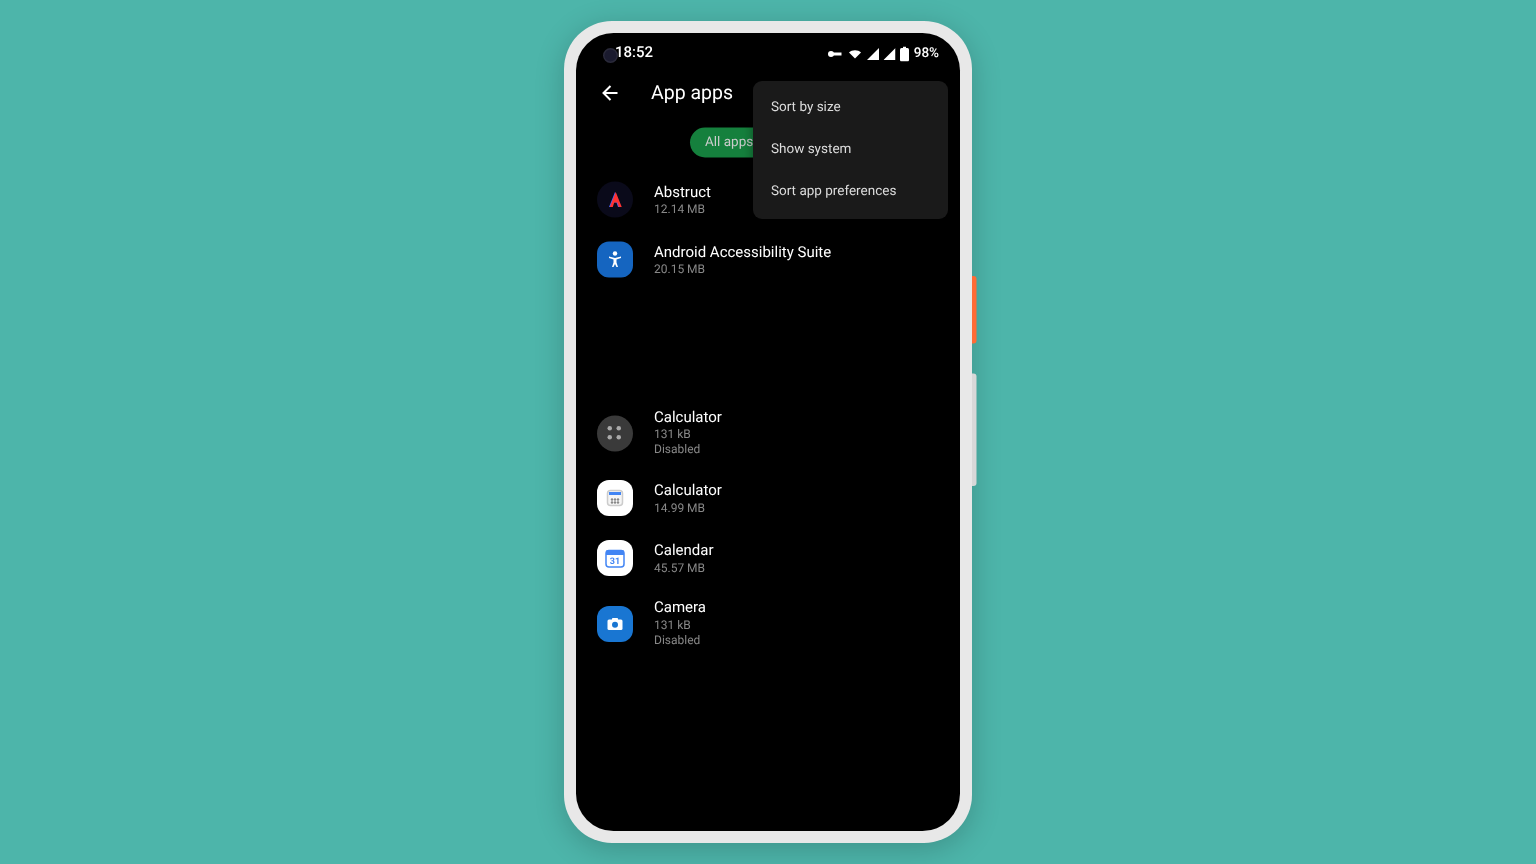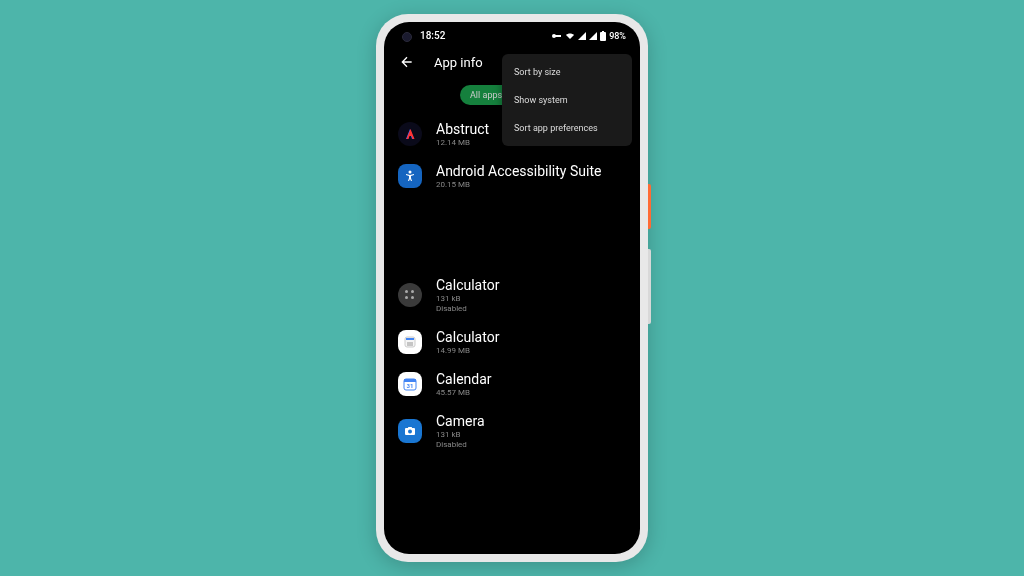--- a/index.html
+++ b/index.html
@@ -61,21 +61,21 @@
     }
     .status-bar {
       display: flex;
       justify-content: space-between;
       align-items: center;
       padding: 8px 14px 4px;
       color: #fff;
       font-size: 10px;
       font-weight: 500;
     }
-    .status-left { margin-left: 22px; }
+    .status-left { margin-left: 12px; }
     .status-right {
       display: flex;
       align-items: center;
       gap: 3px;
       font-size: 9px;
     }
     .status-icon {
       display: inline-flex;
       align-items: center;
     }
@@ -152,21 +152,21 @@
     .app-icon.calculator2 { background: #fff; border-radius: 8px; }
     .app-icon.calendar { background: #fff; border-radius: 8px; }
     .app-icon.camera { background: #1976d2; border-radius: 8px; color: #fff; }
     .app-info {
       display: flex;
       flex-direction: column;
       gap: 1px;
     }
     .app-name {
       color: #fff;
-      font-size: 14px;
+      font-size: 10px;
       font-weight: 400;
     }
     .app-size {
       color: #888;
       font-size: 8px;
     }
     .app-status {
       color: #888;
       font-size: 8px;
     }
@@ -230,21 +230,21 @@
         <span>98%</span>
       </span>
     </div>
 
     <div class="header">
       <div class="back-arrow">
         <svg width="16" height="16" viewBox="0 0 24 24" fill="none" stroke="white" stroke-width="2">
             <path d="M19 12H5M12 19l-7-7 7-7"></path>
           </svg>
       </div>
-      <div class="header-title">App info</div>
+      <div class="header-title">App apps</div>
     </div>
 
     <div class="dropdown-menu">
       <div class="menu-item">Sort by size</div>
       <div class="menu-item">Show system</div>
       <div class="menu-item">Sort app preferences</div>
     </div>
 
     <div class="filter-chip">All apps</div>
 

